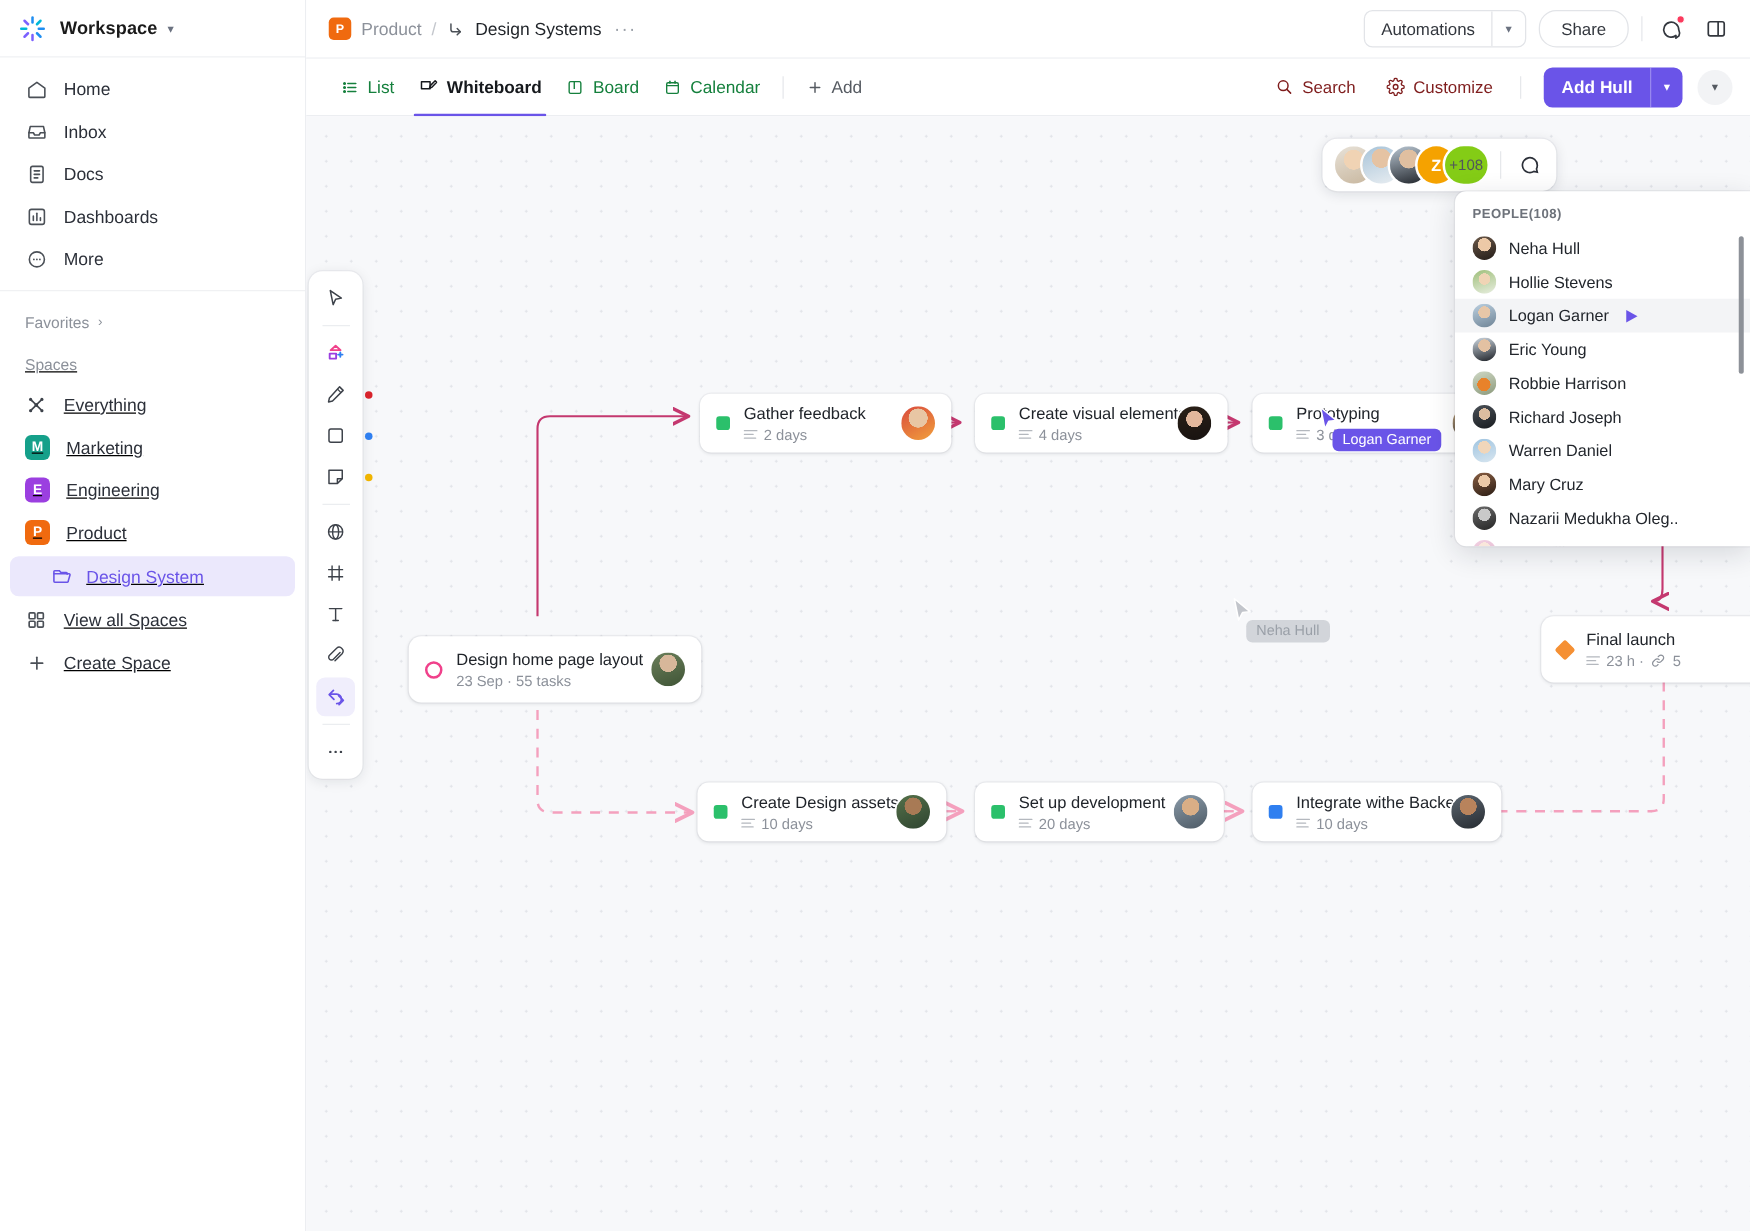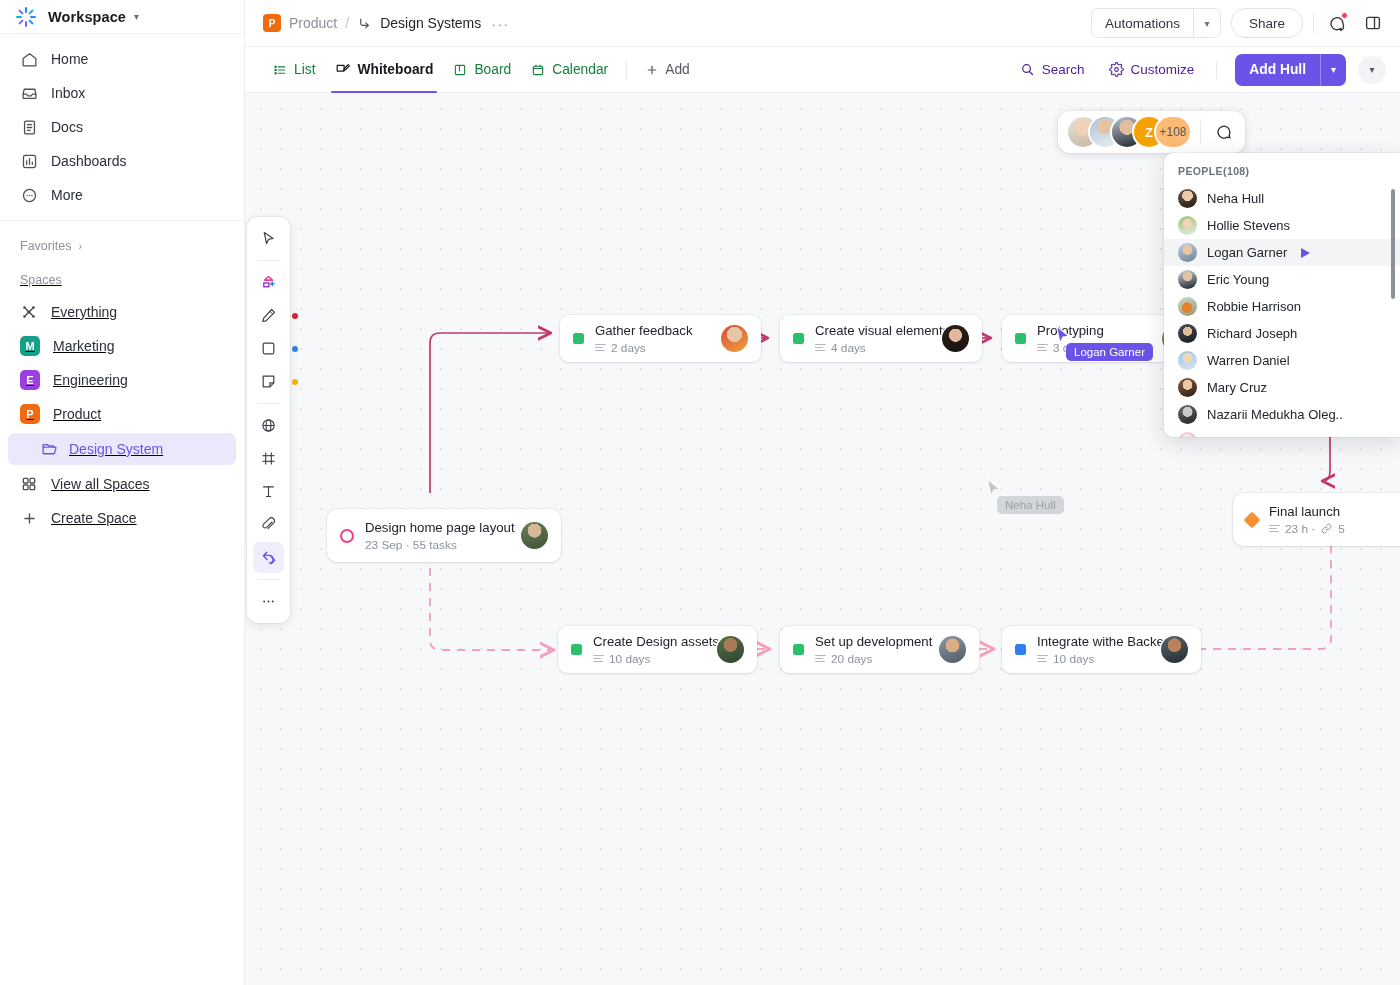--- a/index.html
+++ b/index.html
@@ -12,21 +12,21 @@
   }
   .app { display: flex; width: 1400px; height: 985px; position: relative; }
 
   
   .sidebar {
     width: 245px; height: 985px; flex: 0 0 245px;
     background: #fff; border-right: 1px solid #eceef1;
     display: flex; flex-direction: column;
   }
   .ws-header {
-    height: 34px; display: flex; align-items: center; gap: 10px;
+    height: 46px; display: flex; align-items: center; gap: 10px;
     padding: 0 14px; border-bottom: 1px solid #f0f1f3;
   }
   .ws-logo { width: 24px; height: 24px; flex: 0 0 24px; position: relative; }
   .ws-name { font-size: 14.5px; font-weight: 700; color: #1a1a1a; letter-spacing: .1px; }
   .caret { color: #6b7280; font-size: 10px; margin-left: -2px; }
 
   .nav-sec { padding: 8px 8px 8px 8px; border-bottom: 1px solid #f0f1f3; }
   .nav-item {
     display: flex; align-items: center; gap: 13px;
     height: 34px; padding: 0 12px; border-radius: 7px; cursor: pointer;
@@ -96,21 +96,21 @@
     font-size: 13.8px; color: #15803d; cursor: pointer; position: relative;
   }
   .tab.active { color: #16191d; font-weight: 700; }
   .tab.active::after {
     content: ''; position: absolute; left: 6px; right: 6px; bottom: 0; height: 2px;
     background: #6a54e8; border-radius: 2px;
   }
   .tab-add { display: flex; align-items: center; gap: 6px; font-size: 13.8px; color: #555a61; padding: 0 10px; cursor:pointer; }
   .tab-sep { width: 1px; height: 18px; background: #e6e8eb; margin: 0 8px; }
   .tabs-right { margin-left: auto; display: flex; align-items: center; gap: 4px; }
-  .tr-item { display: flex; align-items: center; gap: 7px; font-size: 13.5px; color: #4c1d95; padding: 0 10px; height: 30px; cursor: pointer; }
+  .tr-item { display: flex; align-items: center; gap: 7px; font-size: 13.5px; color: #7f1d1d; padding: 0 10px; height: 30px; cursor: pointer; }
   .addtask {
     display: flex; align-items: stretch; background: #6a54e8; color: #fff;
     border-radius: 7px; height: 32px; margin-left: 6px; overflow: hidden; cursor: pointer;
   }
   .addtask .lbl { display: flex; align-items: center; padding: 0 14px; font-size: 13.8px; font-weight: 700; }
   .addtask .cv { display: flex; align-items: center; justify-content: center; width: 26px; border-left: 1px solid rgba(255,255,255,.3); font-size: 10px; }
   .round-caret {
     width: 28px; height: 28px; border-radius: 50%; background: #f2f3f5; margin-left: 8px;
     display: flex; align-items: center; justify-content: center; color: #555a61; font-size: 10px; cursor: pointer;
   }
@@ -178,21 +178,21 @@
   }
   .stack { display: flex; align-items: center; }
   .stack .av {
     width: 30px; height: 30px; border-radius: 50%; margin-left: -8px;
     box-shadow: 0 0 0 2px #fff; background-size: cover; background-position: center;
     display: flex; align-items: center; justify-content: center;
     font-size: 13px; font-weight: 700; color: #fff;
   }
   .stack .av:first-child { margin-left: 0; }
   .stack .more {
-    width: 34px; height: 30px; border-radius: 15px; margin-left: -8px; background: #fdba74;
+    width: 34px; height: 30px; border-radius: 15px; margin-left: -8px; background: #84cc16;
     box-shadow: 0 0 0 2px #fff; display: flex; align-items: center; justify-content: center;
     font-size: 12px; color: #51555c; font-weight: 500;
   }
   .pb-sep { width: 1px; height: 22px; background: #e6e8eb; }
   .pb-ico { width: 24px; height: 24px; display: flex; align-items: center; justify-content: center; color: #2b2f38; cursor: pointer; }
 
   
   .people-panel {
     position: absolute; right: 0px; top: 60px; width: 236px; z-index: 8;
     background: #fff; border-radius: 9px 0 0 9px;

